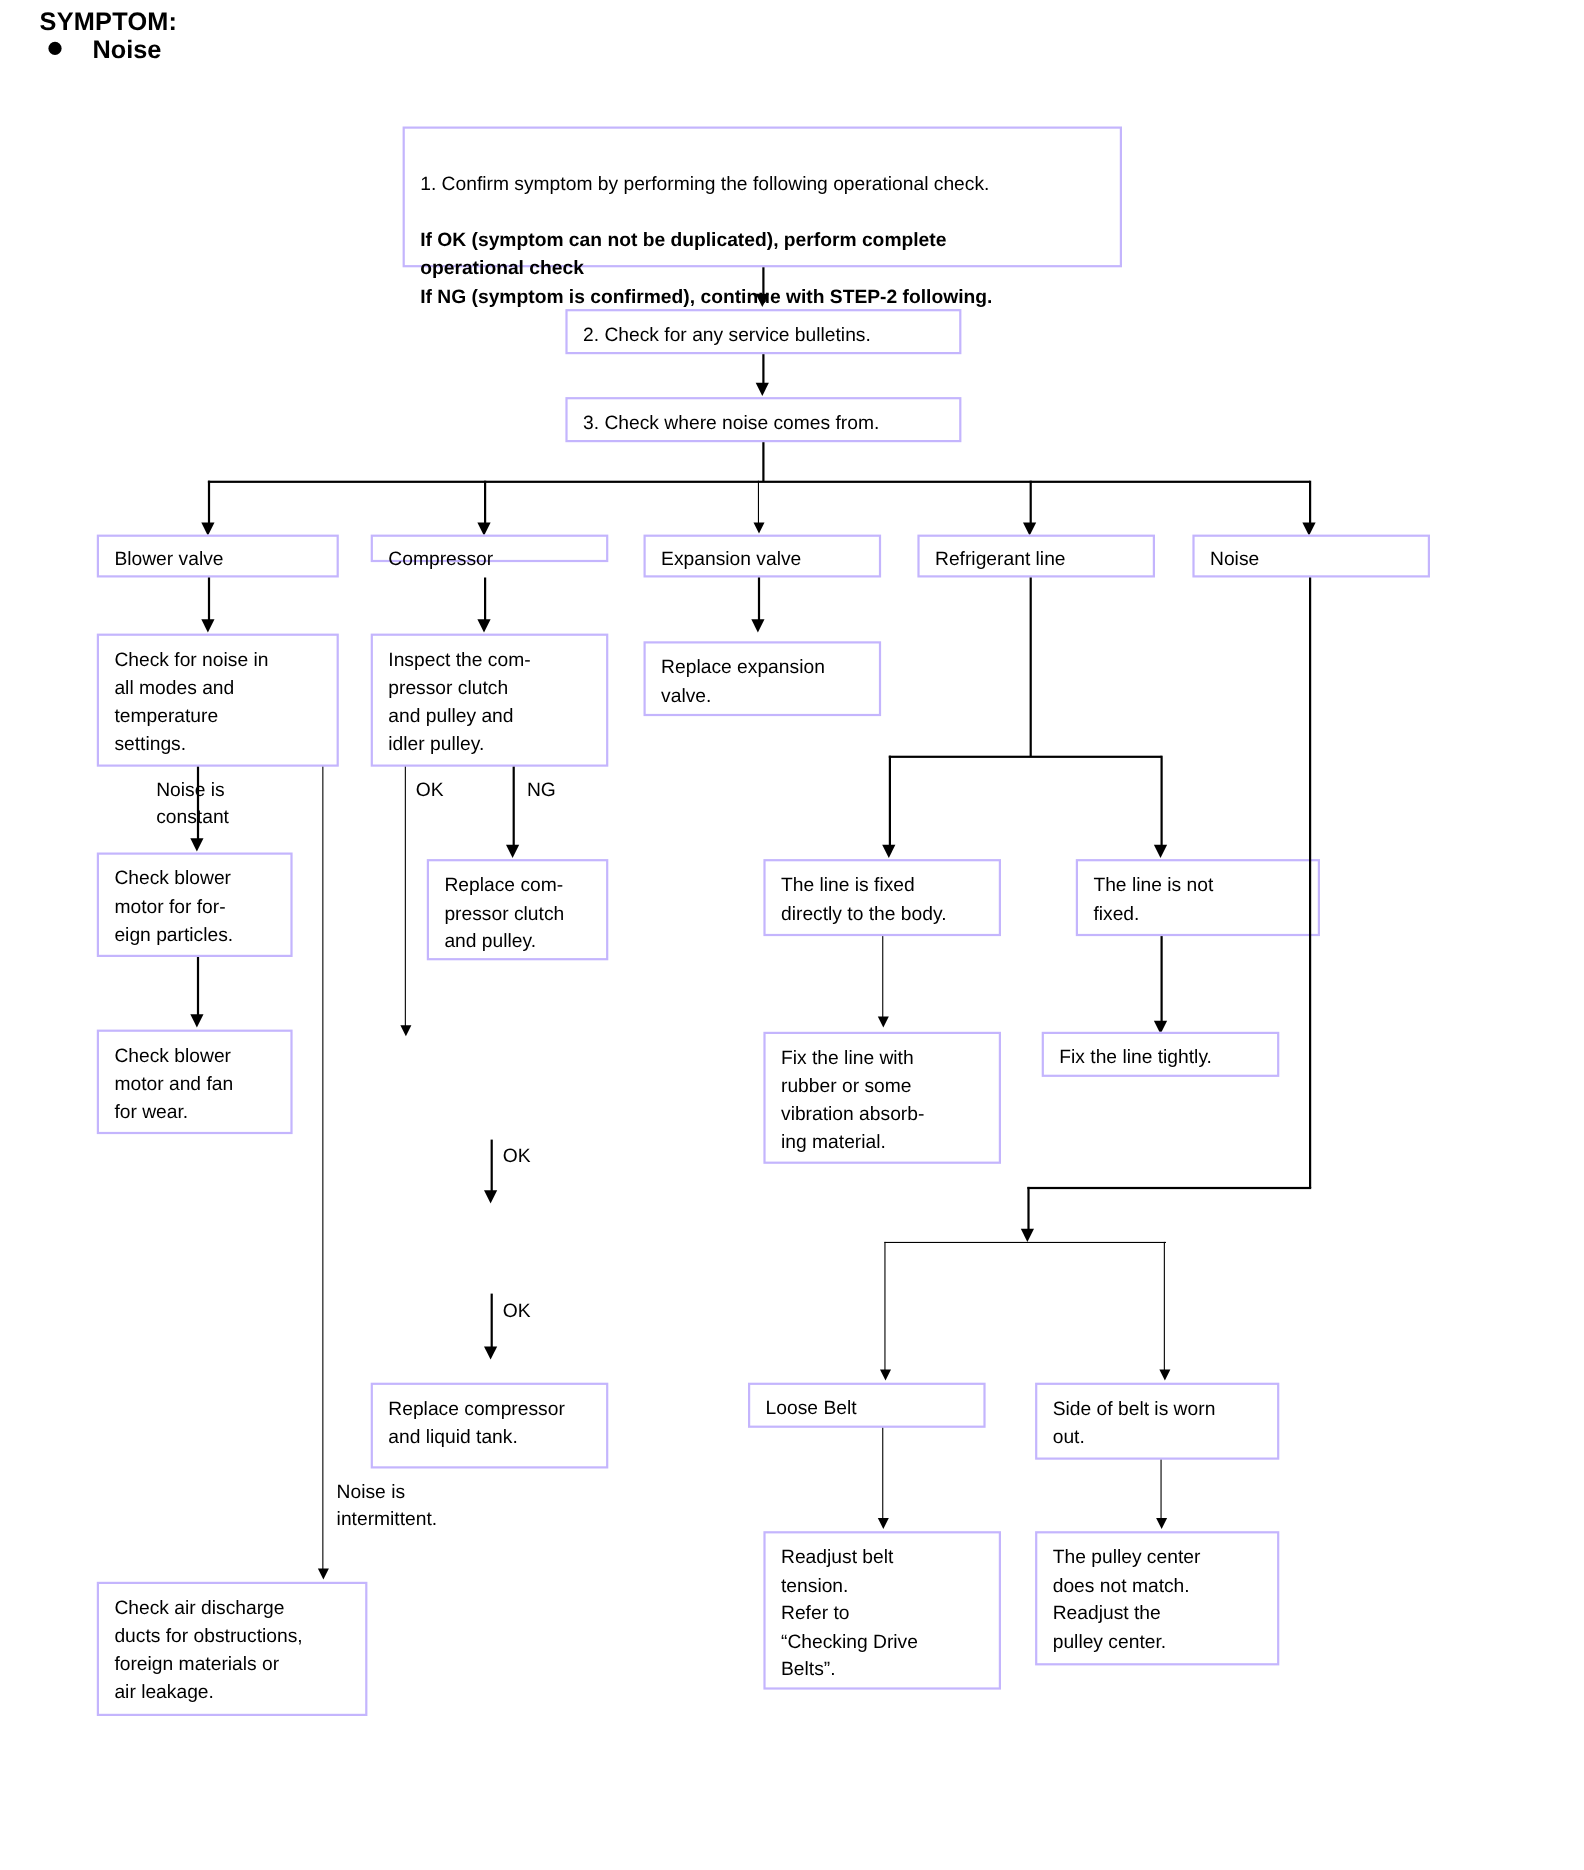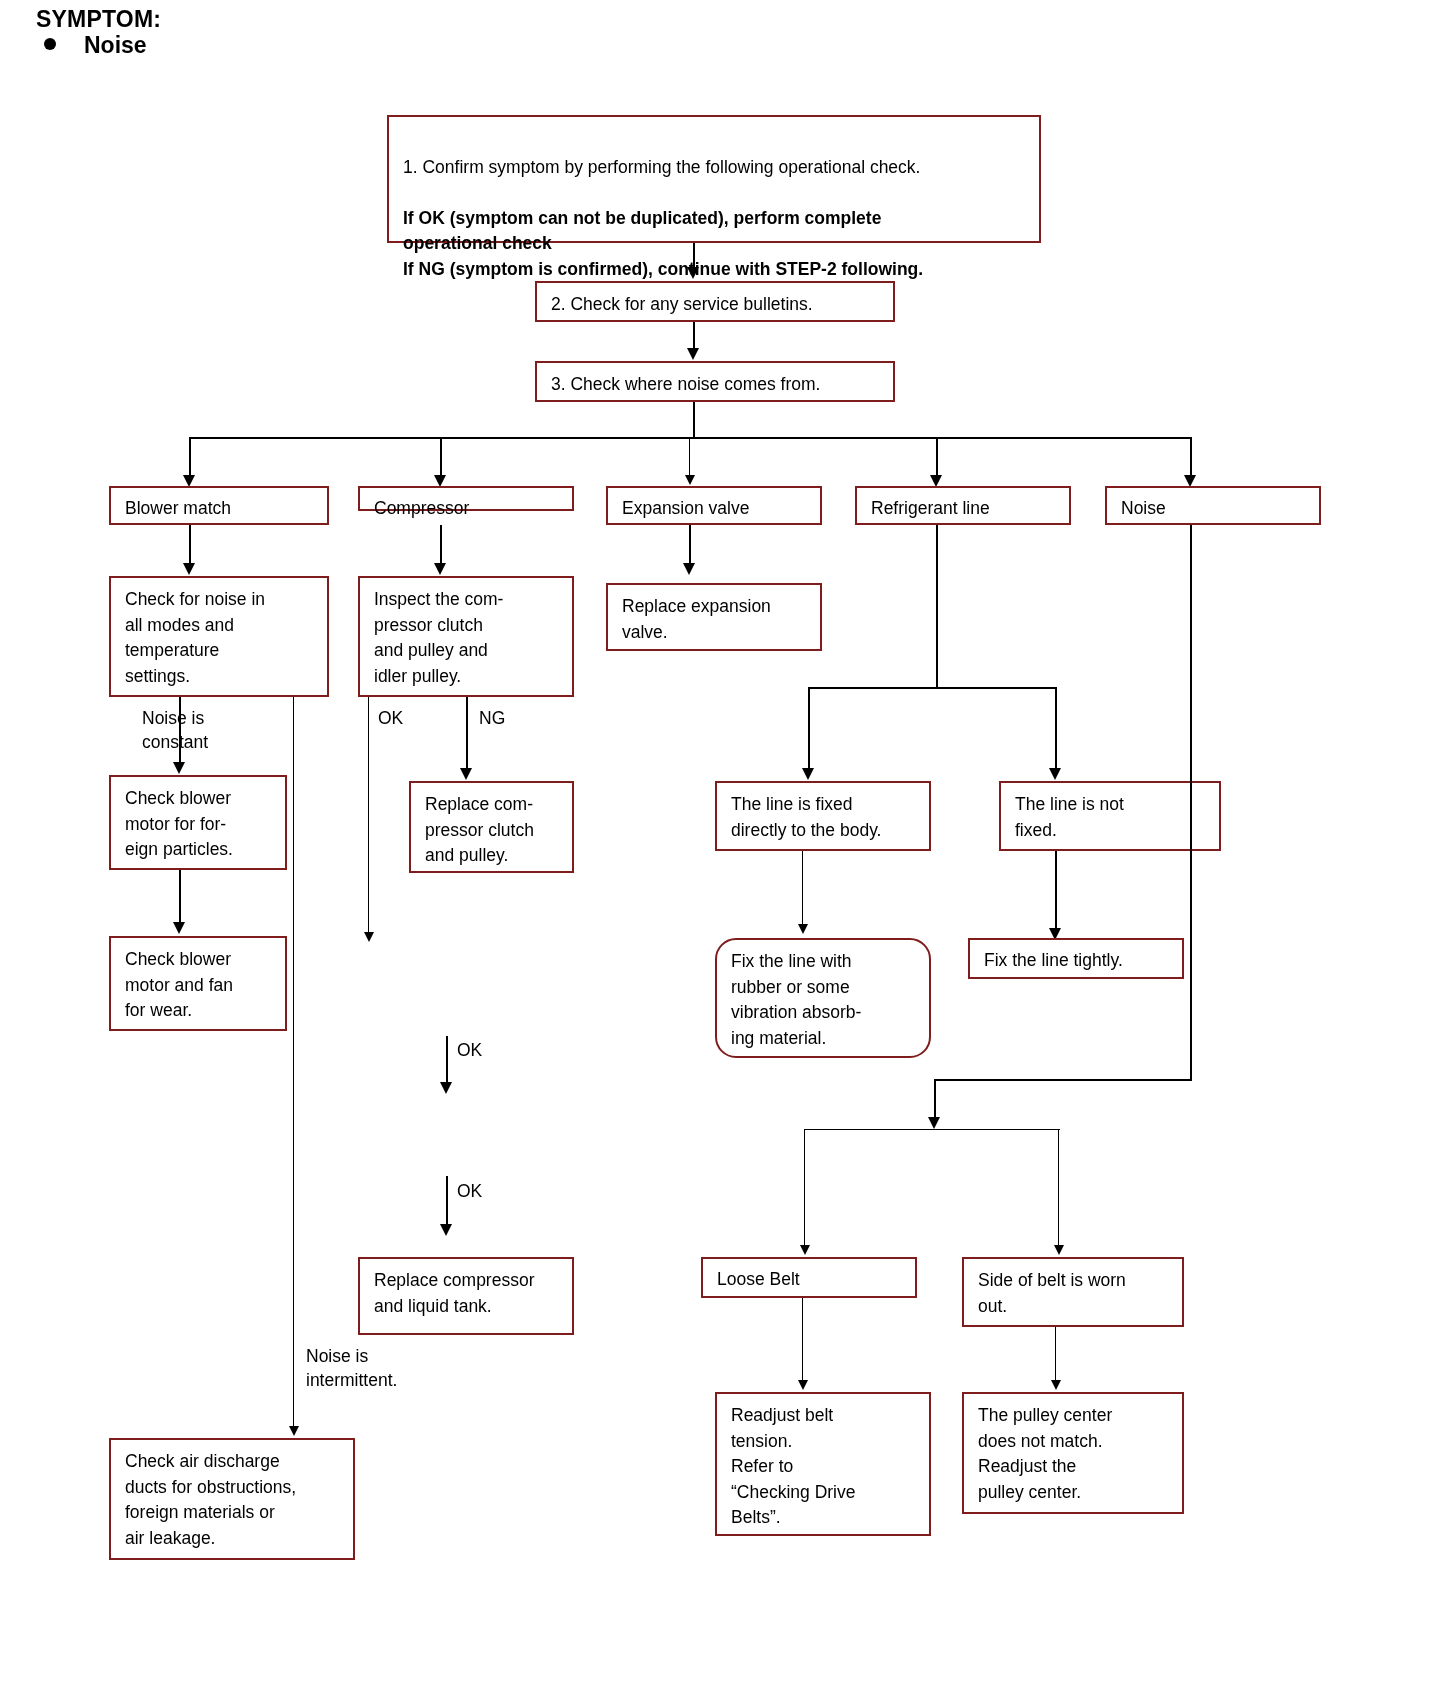--- a/index.html
+++ b/index.html
@@ -43,26 +43,25 @@
     top: 32px;
     font-size: 23px;
     font-weight: bold;
   }
 
   
   .box {
     position: absolute;
     box-sizing: border-box;
     background: #ffffff;
-    border: 2px solid #7f1d1d;
+    border: 2px solid #c4b5fd;
     padding: 9px 12px 8px 14px;
     font-size: 17.5px;
     line-height: 25.5px;
     white-space: pre-line;
-    margin-left: 21px;
   }
   .box.b1 { font-size: 17.5px; }
 
   
   .step1-line1 { font-weight: normal; display:block; }
   .step1-rest  { font-weight: bold; display:block; }
 
   
   .label {
     position: absolute;
@@ -136,21 +135,21 @@
 
   <div class="vline thin" style="left:689px; top:437px; height:44px;"></div>
   <div class="arrow small" style="left:685px; top:475px;"></div>
 
   <div class="vline" style="left:936px; top:437px; height:44px;"></div>
   <div class="arrow" style="left:930px; top:475px;"></div>
 
   <div class="vline" style="left:1190px; top:437px; height:44px;"></div>
   <div class="arrow" style="left:1184px; top:475px;"></div>
 
-  <div class="box" style="left:88px; top:486px; width:220px; height:39px; padding-top:8px;">Blower match</div>
+  <div class="box" style="left:88px; top:486px; width:220px; height:39px; padding-top:8px;">Blower valve</div>
   <div class="box" style="left:337px; top:486px; width:216px; height:25px; padding-top:8px;">Compressor</div>
   <div class="box" style="left:585px; top:486px; width:216px; height:39px; padding-top:8px;">Expansion valve</div>
   <div class="box" style="left:834px; top:486px; width:216px; height:39px; padding-top:8px;">Refrigerant line</div>
   <div class="box" style="left:1084px; top:486px; width:216px; height:39px; padding-top:8px;">Noise</div>
 
   <div class="vline" style="left:189px; top:525px; height:44px;"></div>
   <div class="arrow" style="left:183px; top:563px;"></div>
 
   <div class="box" style="left:88px; top:576px; width:220px; height:121px;">Check for noise in
 all modes and
@@ -235,21 +234,21 @@
 directly to the body.</div>
   <div class="box" style="left:978px; top:781px; width:222px; height:70px;">The line is not
 fixed.</div>
 
   <div class="vline thin" style="left:802px; top:851px; height:77px;"></div>
   <div class="arrow small" style="left:798px; top:924px;"></div>
 
   <div class="vline" style="left:1055px; top:851px; height:80px;"></div>
   <div class="arrow" style="left:1049px; top:928px;"></div>
 
-  <div class="box" style="left:694px; top:938px; width:216px; height:120px;border-radius:21px;">Fix the line with
+  <div class="box" style="left:694px; top:938px; width:216px; height:120px;">Fix the line with
 rubber or some
 vibration absorb-
 ing material.</div>
   <div class="box" style="left:947px; top:938px; width:216px; height:41px; padding-top:8px;">Fix the line tightly.</div>
 
   <div class="vline" style="left:1190px; top:525px; height:555px;"></div>
   <div class="hline" style="left:934px; top:1079px; width:258px;"></div>
   <div class="vline" style="left:934px; top:1079px; height:41px;"></div>
   <div class="arrow" style="left:928px; top:1117px;"></div>
 

